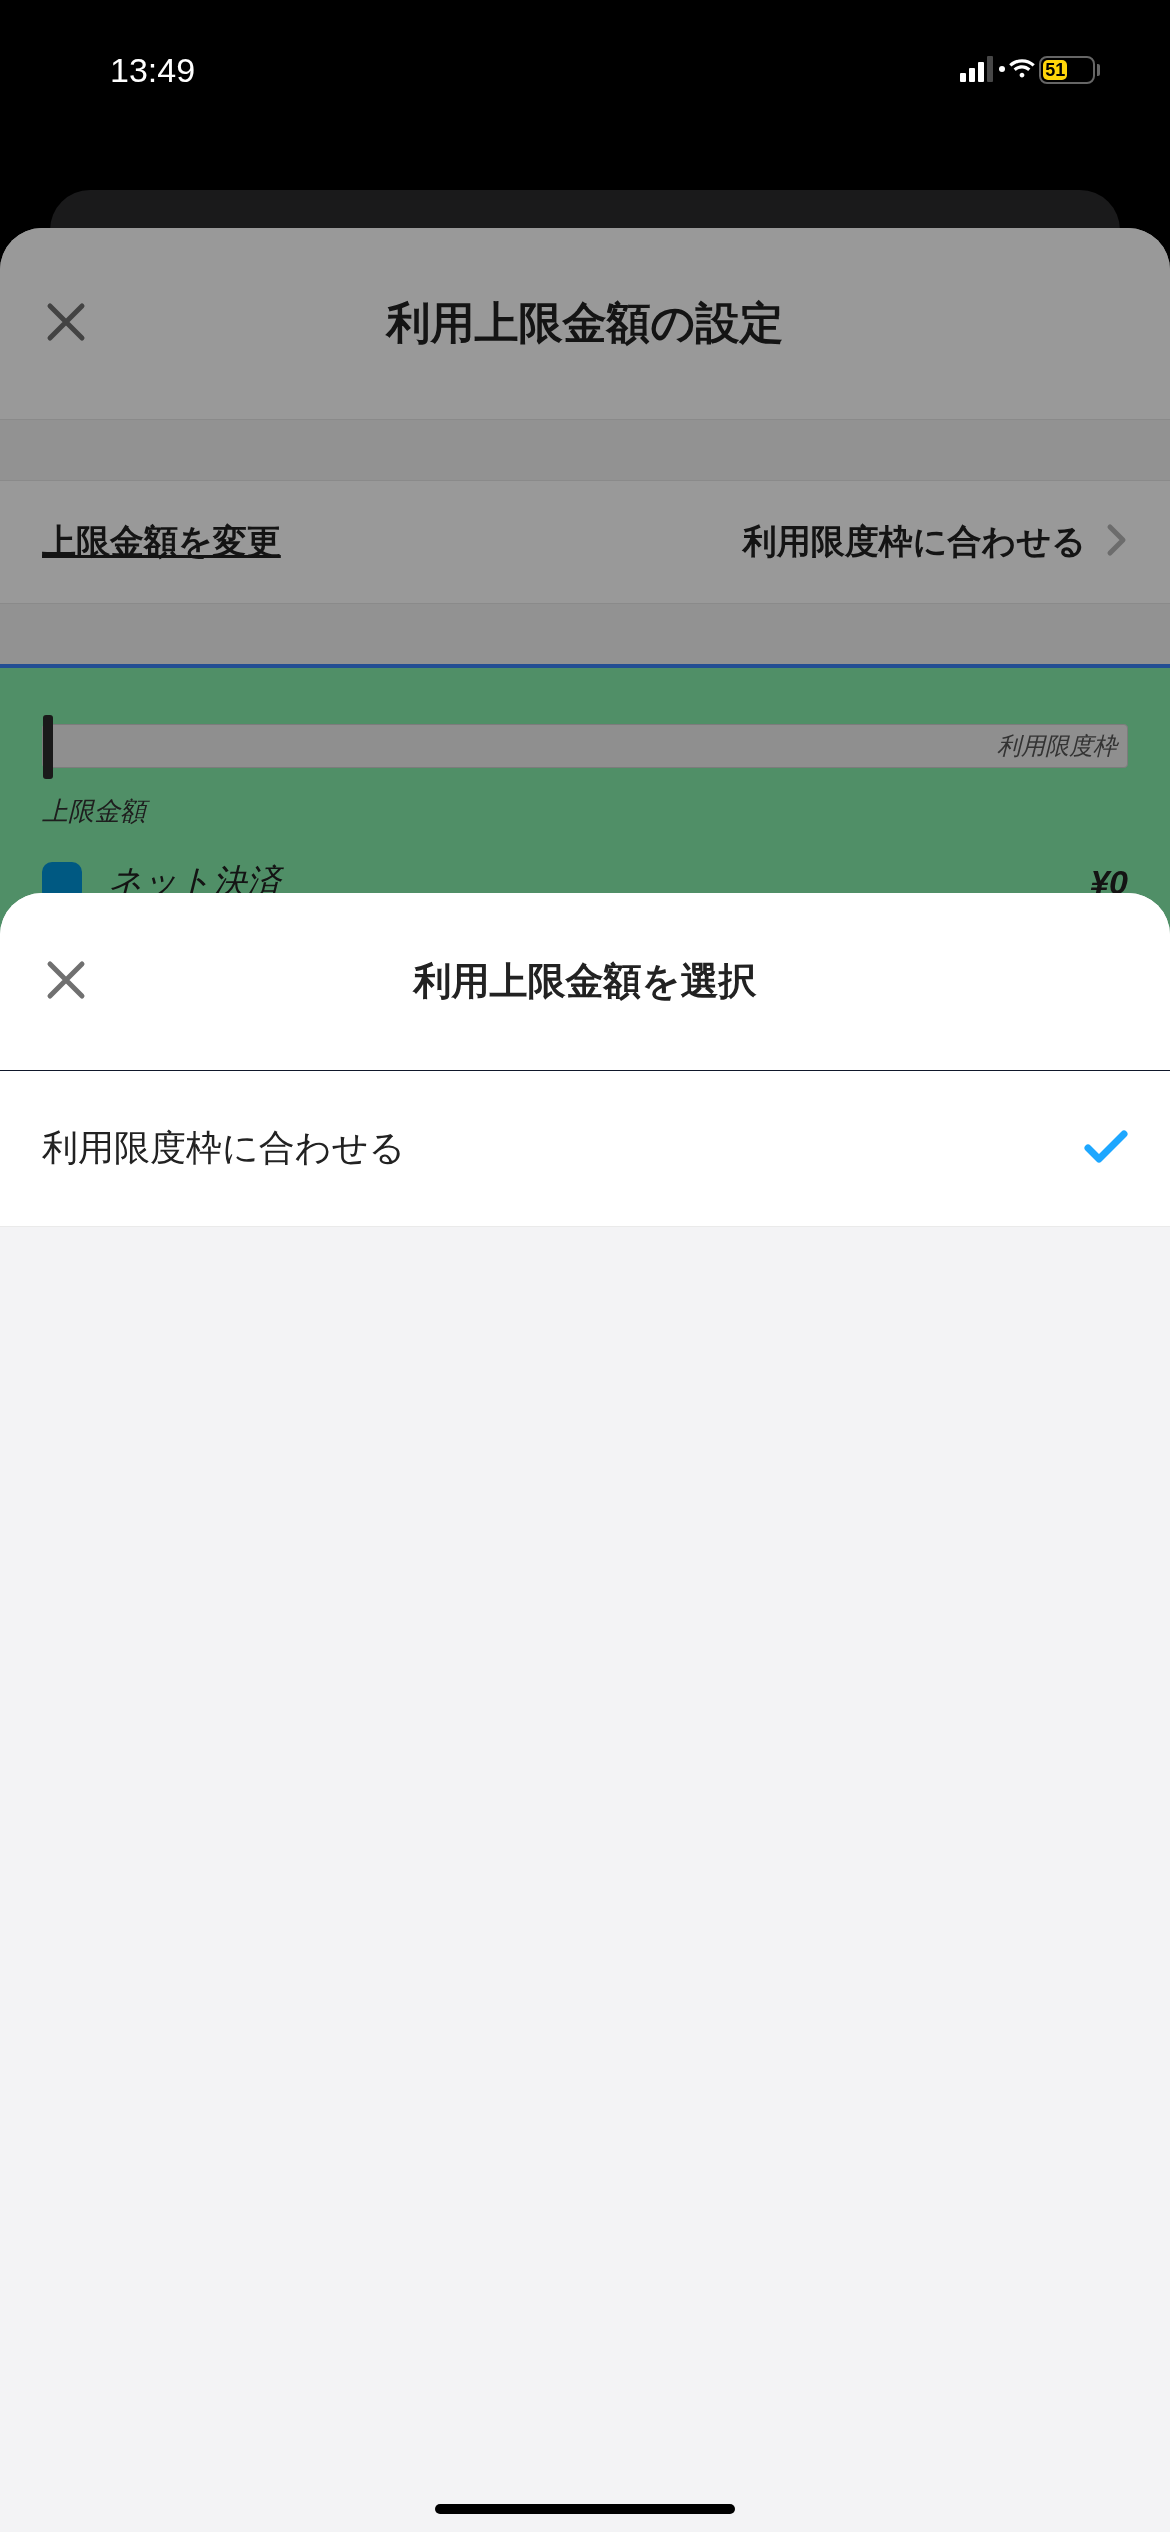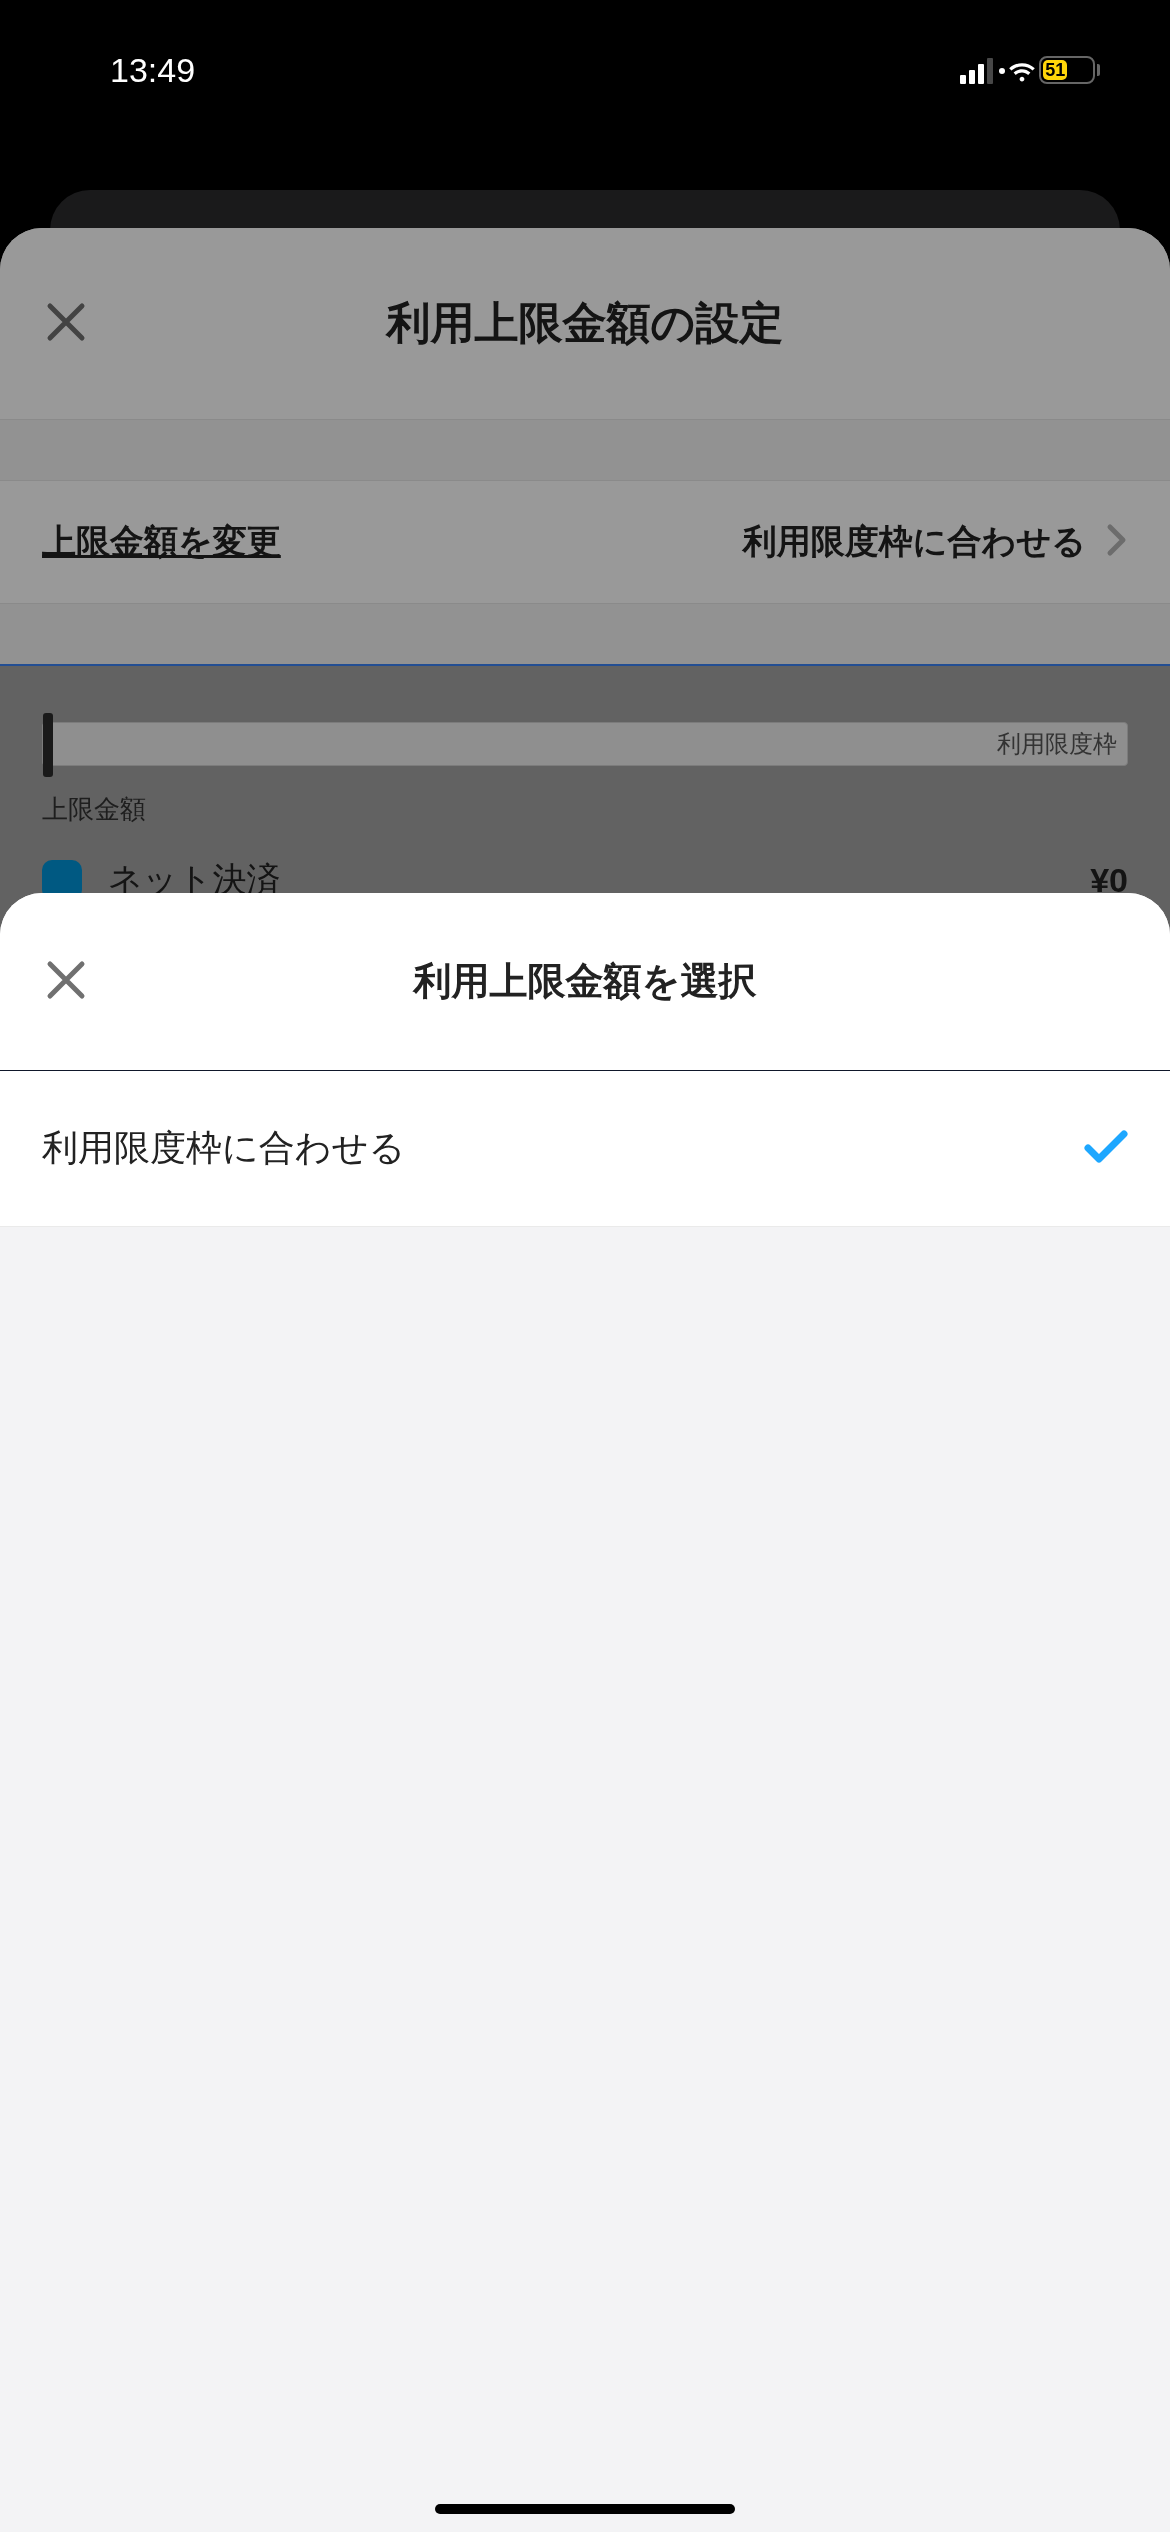--- a/index.html
+++ b/index.html
@@ -1,21 +1,21 @@
 <!DOCTYPE html>
 <html><head>
   <meta charset="utf-8">
   <style>
     * { margin:0; padding:0; box-sizing:border-box; font-family:-apple-system,"Hiragino Sans","Hiragino Kaku Gothic ProN",sans-serif; -webkit-font-smoothing:antialiased; }
     html,body { width:1170px; height:2532px; background:#000; overflow:hidden; }
 
     
     .status-bar { position:absolute; inset:0 0 auto 0; height:140px; display:flex; align-items:center; justify-content:space-between; padding:0 70px 0 110px; color:#fff; }
     .sb-time { font-size:34px; font-weight:400; }
-    .sb-right { display:flex; align-items:flex-end; }
+    .sb-right { display:flex; align-items:flex-start; }
     .sb-cell { display:flex; align-items:flex-end; gap:3px; height:26px; }
     .sb-cell i { width:6px; background:#fff; border-radius:1px; }
     .sb-cell i:nth-child(1){height:9px} .sb-cell i:nth-child(2){height:14px}
     .sb-cell i:nth-child(3){height:20px} .sb-cell i:nth-child(4){height:26px;background:#474747}
     .sb-dot { width:6px; height:6px; border-radius:50%; background:#fff; margin-left:3px; align-self:center; }
     .sb-wifi svg { display:block; }
     .sb-batt { display:flex; align-items:center; }
     .sb-batt-body { width:56px; height:28px; border:2px solid rgba(255,255,255,.4); border-radius:8px; padding:2px; position:relative; }
     .sb-batt-fill { height:100%; width:51%; background:#ffd60a; border-radius:5px; display:flex; align-items:center; justify-content:center; font-size:18px; font-weight:700; color:#000; }
     .sb-batt-cap { width:3px; height:12px; background:rgba(255,255,255,.4); border-radius:0 2px 2px 0; margin-left:2px; }
@@ -28,21 +28,21 @@
     .sm-header { height:192px; background:#fff; display:flex; align-items:center; justify-content:center; position:relative; border-bottom:1px solid #e7e7e7; }
     .sm-title { font-size:44px; font-weight:700; color:#222; }
     .sm-close { position:absolute; left:42px; top:50%; transform:translateY(-50%); }
     svg.close path { stroke:#707070; stroke-width:5; stroke-linecap:round; }
 
     .sm-row { margin-top:60px; background:#fff; height:124px; display:flex; align-items:center; padding:0 42px; border-top:1px solid #e7e7e7; border-bottom:1px solid #e7e7e7; }
     .sm-row-label { font-size:34px; font-weight:600; color:#222;text-decoration:underline; }
     .sm-row-val { margin-left:auto; font-size:34px; font-weight:700; color:#222; }
     .sm-row-chev { margin-left:20px; }
 
-    .sm-body { margin-top:60px; background:#a3a3a3; padding:56px 42px 48px; border-top:2px solid #3b82f6; border-bottom:1px solid #e7e7e7; }
+    .sm-body { margin-top:60px; background:#86efac; padding:56px 42px 48px; border-top:4px solid #3b82f6; border-bottom:1px solid #e7e7e7;font-style:italic; }
     .slider-track { position:relative; height:44px; border:1px solid #cfcfcf; border-radius:4px; background:#efefef; }
     .slider-handle { position:absolute; left:0; top:-10px; width:10px; height:64px; background:#2c2c2c; border-radius:3px; }
     .slider-cap { position:absolute; right:10px; top:50%; transform:translateY(-50%); font-size:24px; color:#555; }
     .sl-label { margin-top:26px; font-size:26px; color:#333; }
 
     .legend { margin-top:30px; display:flex; flex-direction:column; gap:34px; }
     .lg-row { display:flex; align-items:center; }
     .lg-swatch { width:40px; height:40px; border-radius:10px; margin-right:26px; }
     .lg-swatch.a{background:#0095d9} .lg-swatch.b{background:#8fc6e3} .lg-swatch.c{background:#e1e1e1}
     .lg-label { font-size:34px; color:#222; }

